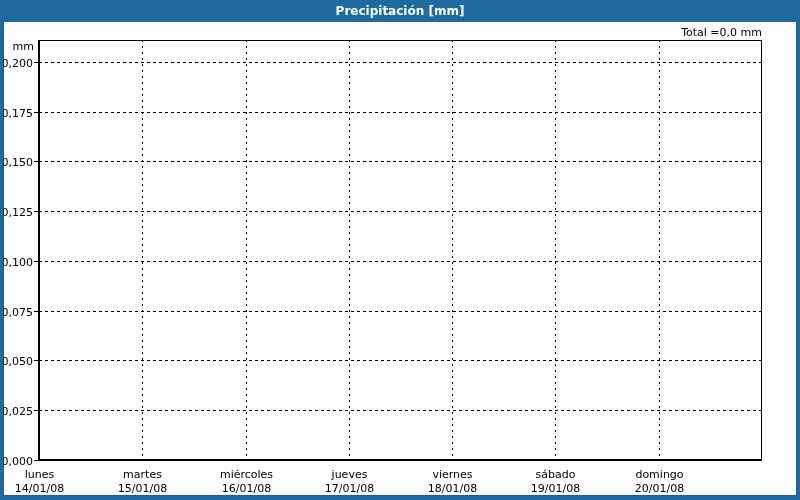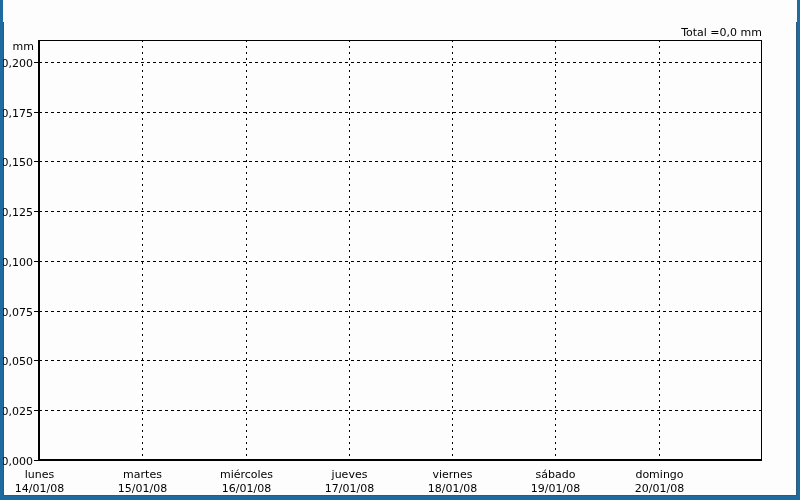--- a/index.html
+++ b/index.html
@@ -28,20 +28,23 @@
   .content svg { position:absolute; left:0; top:0; }
   .content svg text {
     font-family:"DejaVu Sans", "Liberation Sans", sans-serif;
     font-size:11px; fill:var(--text,#000000);
   }
 </style>
 </head>
 <body>
 
 <div class="window">
+  <div class="titlebar">
+    <span>Precipitación [mm]</span>
+  </div>
   <div class="content">
     <svg id="chart-svg" width="794" height="474" viewBox="3 22 794 474">
         <rect x="39.5" y="40.5" width="722" height="419" fill="none" stroke="#000000" stroke-width="1" shape-rendering="crispEdges"></rect>
         <line x1="34" x2="39" y1="460.5" y2="460.5" stroke="#000000" stroke-width="1" shape-rendering="crispEdges"></line>
         <text x="33" y="464.5" text-anchor="end">0,000</text>
         <line x1="39" x2="762" y1="410.5" y2="410.5" stroke="#000000" stroke-width="1" stroke-dasharray="3,3" shape-rendering="crispEdges"></line>
         <line x1="34" x2="39" y1="410.5" y2="410.5" stroke="#000000" stroke-width="1" shape-rendering="crispEdges"></line>
         <text x="33" y="414.5" text-anchor="end">0,025</text>
         <line x1="39" x2="762" y1="360.5" y2="360.5" stroke="#000000" stroke-width="1" stroke-dasharray="3,3" shape-rendering="crispEdges"></line>
         <line x1="34" x2="39" y1="360.5" y2="360.5" stroke="#000000" stroke-width="1" shape-rendering="crispEdges"></line>

